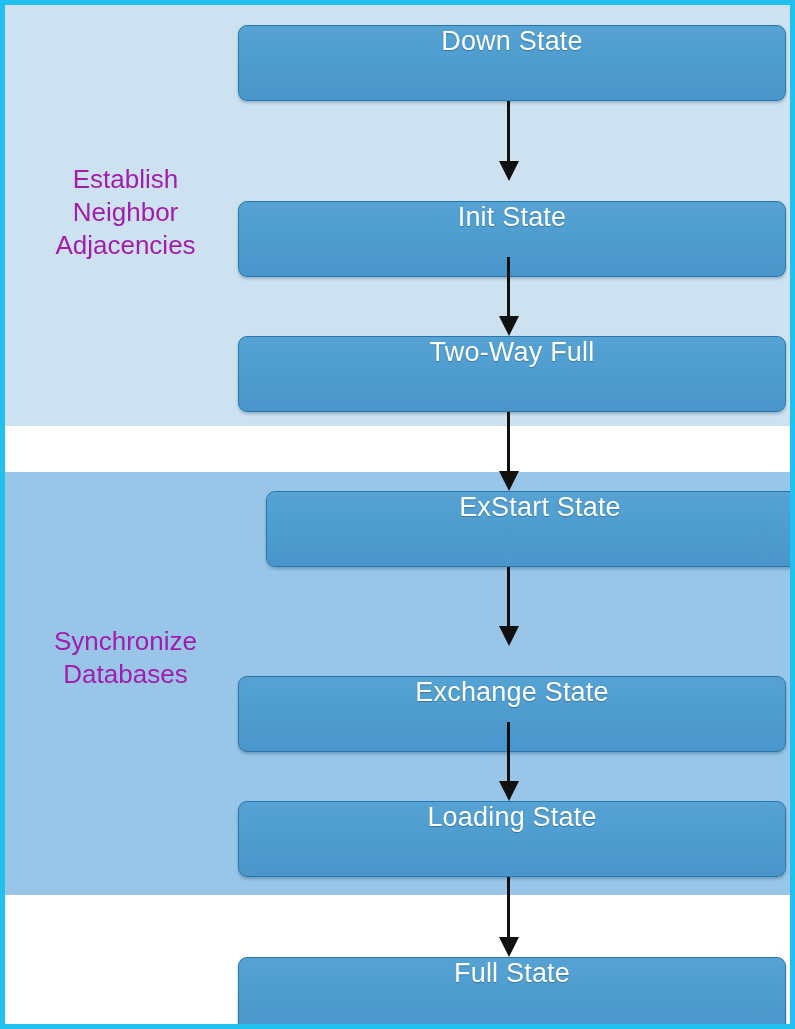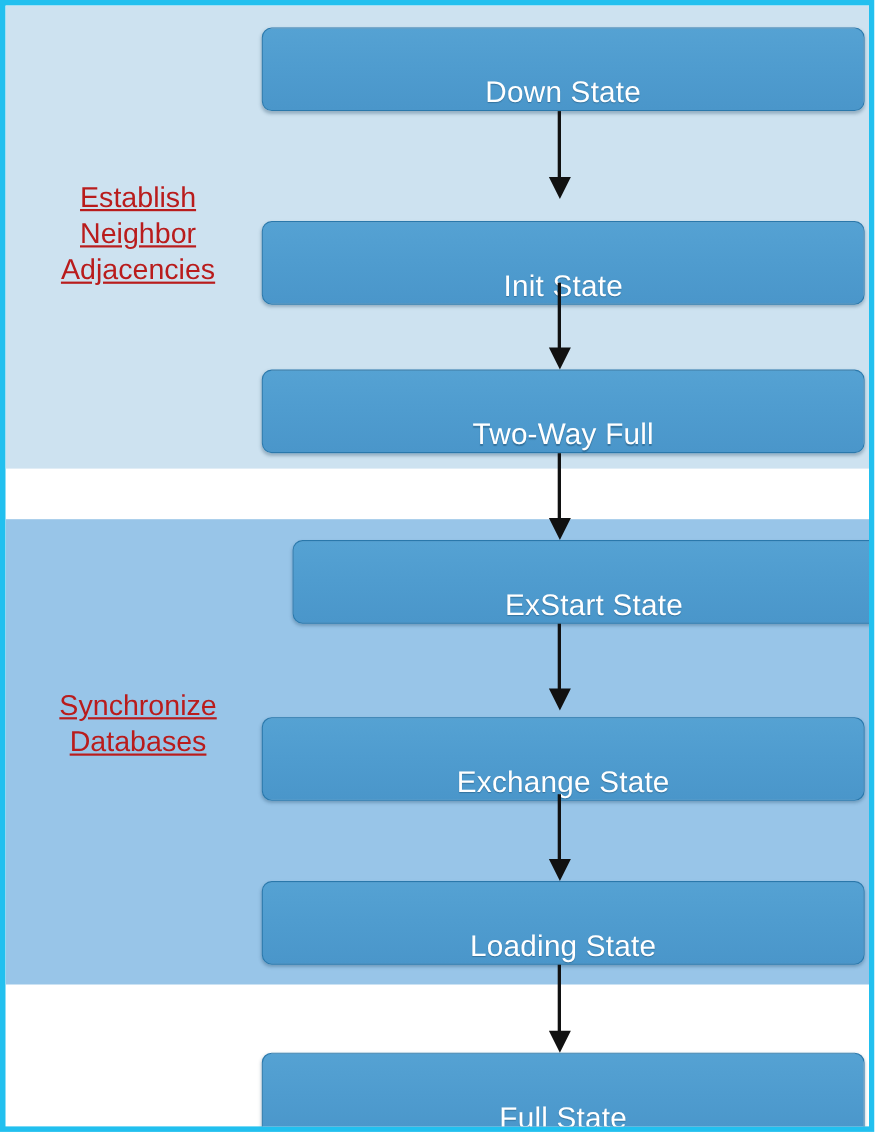--- a/index.html
+++ b/index.html
@@ -43,58 +43,57 @@
     background: #98c5e8;
   }
 
   
   .phase-label {
     position: absolute;
     z-index: 3;
     left: 18px;
     width: 205px;
     text-align: center;
-    color: #b91c1c;
+    color: #a21caf;
     font-size: 26px;
     line-height: 33px;
     font-family: "Liberation Sans", sans-serif;
-    text-decoration: underline;
   }
   .phase-label-establish { top: 158px; }
   .phase-label-sync { top: 620px; }
 
   
   .state-box {
     position: absolute;
     z-index: 4;
     left: 233px;
     width: 548px;
     height: 76px;
     box-sizing: border-box;
     border: 1px solid #2a78ab;
     border-radius: 9px;
     background: linear-gradient(180deg, #55a2d3 0%, #4f9ccf 48%, #4a96ca 100%);
     box-shadow: 0 2px 3px rgba(20, 60, 90, 0.30);
     display: flex;
-    align-items: flex-end;
+    align-items: flex-start;
     justify-content: center;
   }
   .state-box .state-label {
     color: #ffffff;
     font-size: 27px;
     font-family: "Liberation Sans", sans-serif;
     letter-spacing: 0.2px;
     text-shadow: 0 1px 1px rgba(25, 70, 105, 0.45);
   }
 
   .box-down     { top: 20px; }
   .box-init     { top: 176px; margin-top: 20px; }
   .box-twoway   { top: 331px; }
   .box-exstart  { top: 486px; margin-left: 28px; }
-  .box-exchange { top: 647px; }
+  .box-exchange { top: 671px; }
   .box-loading  { top: 796px; }
   .box-full     { top: 952px; }
 
   
   .arrow {
     position: absolute;
     z-index: 5;
     left: 499px;
     width: 9px;
   }

